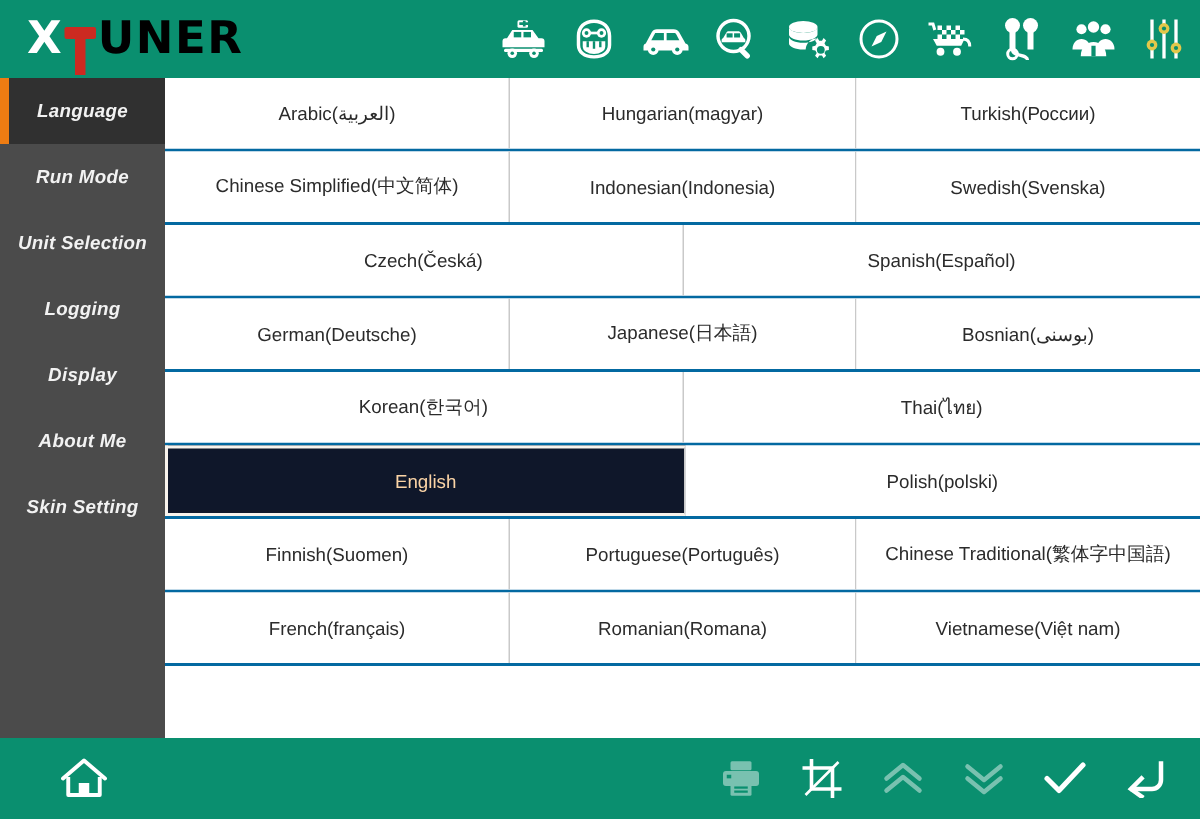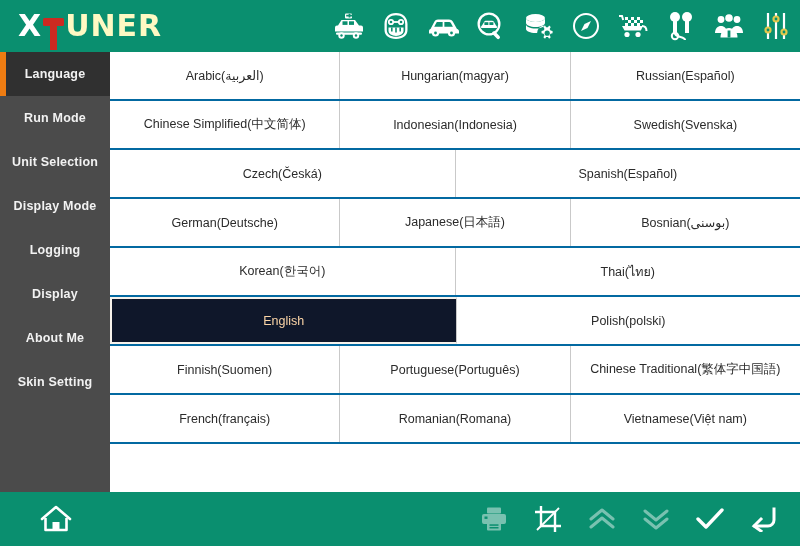--- a/index.html
+++ b/index.html
@@ -38,21 +38,21 @@
     position: relative;
     font-family: "DejaVu Sans", sans-serif;
   }
   #logo .x { color:#fff; }
   #logo .t-wrap { position: relative; display:inline-block; width: 23px; }
   #logo .t-hammer {
     position: absolute;
     left: 0; top: -9px;
     width: 23px; height: 34px;
   }
-  #logo .rest { color:#fef9c3; }
+  #logo .rest { color:#000000; }
 
   #toolbar {
     position: absolute;
     left: 330px;
     top: 0;
     height: 52px;
     width: 465px;
     display: flex;
     align-items: center;
     justify-content: space-between;
@@ -86,20 +86,21 @@
     flex: 0 0 44px;
     display: flex;
     align-items: center;
     justify-content: center;
     color: #f2f2f2;
     font-size: 12.5px;
     font-weight: bold;
     position: relative;
     cursor: pointer;
     letter-spacing: 0.2px;
+    font-style: italic;
   }
   .side-item.active {
     background: #303030;
   }
   .side-item.active::before {
     content: "";
     position: absolute;
     left: 0; top: 0; bottom: 0;
     width: 6px;
     background: #ee7c12;
@@ -337,43 +338,40 @@
       <div class="side-item active">
         <span>Language</span>
       </div>
       <div class="side-item">
         <span>Run Mode</span>
       </div>
       <div class="side-item">
         <span>Unit Selection</span>
       </div>
       <div class="side-item">
-        <span>Display Mode</span>
-      </div>
-      <div class="side-item">
         <span>Logging</span>
       </div>
       <div class="side-item">
         <span>Display</span>
       </div>
       <div class="side-item">
         <span>About Me</span>
       </div>
       <div class="side-item">
         <span>Skin Setting</span>
       </div>
       <div class="filler"></div>
     </div>
 
     <div id="content">
 
       <div class="lang-row">
         <div class="lang-cell">Arabic(العربية)</div>
         <div class="lang-cell">Hungarian(magyar)</div>
-        <div class="lang-cell">Russian(Español)</div>
+        <div class="lang-cell">Turkish(России)</div>
       </div>
       <div class="lang-row">
         <div class="lang-cell">Chinese Simplified(中文简体)</div>
         <div class="lang-cell">Indonesian(Indonesia)</div>
         <div class="lang-cell">Swedish(Svenska)</div>
       </div>
       <div class="lang-row">
         <div class="lang-cell">Czech(Česká)</div>
         <div class="lang-cell">Spanish(Español)</div>
       </div>

